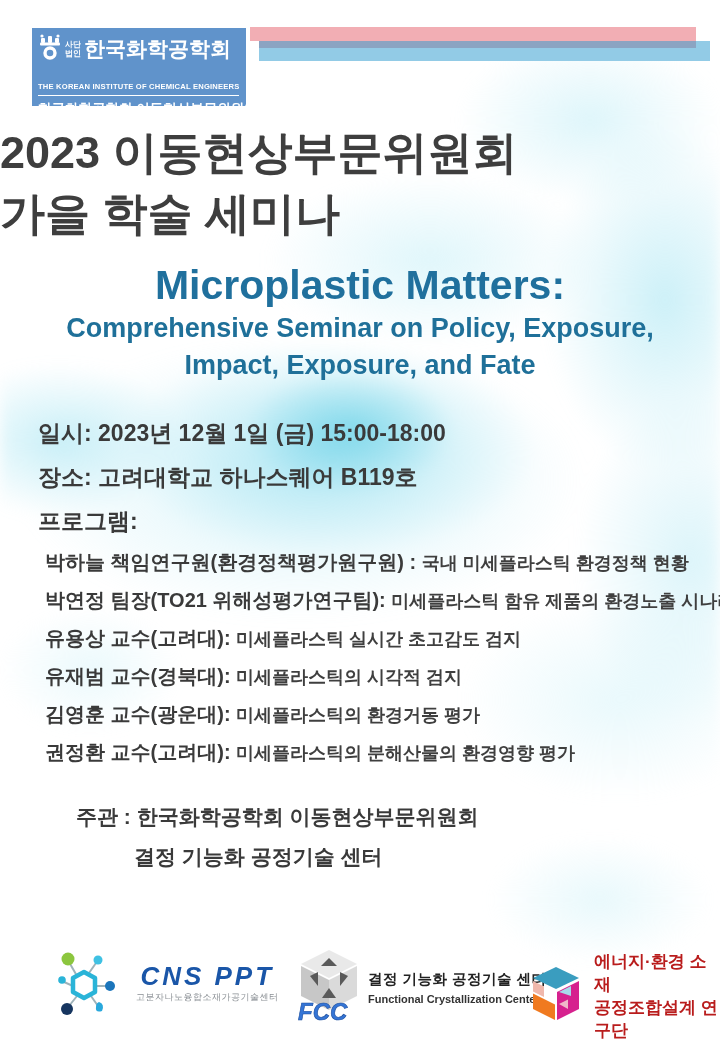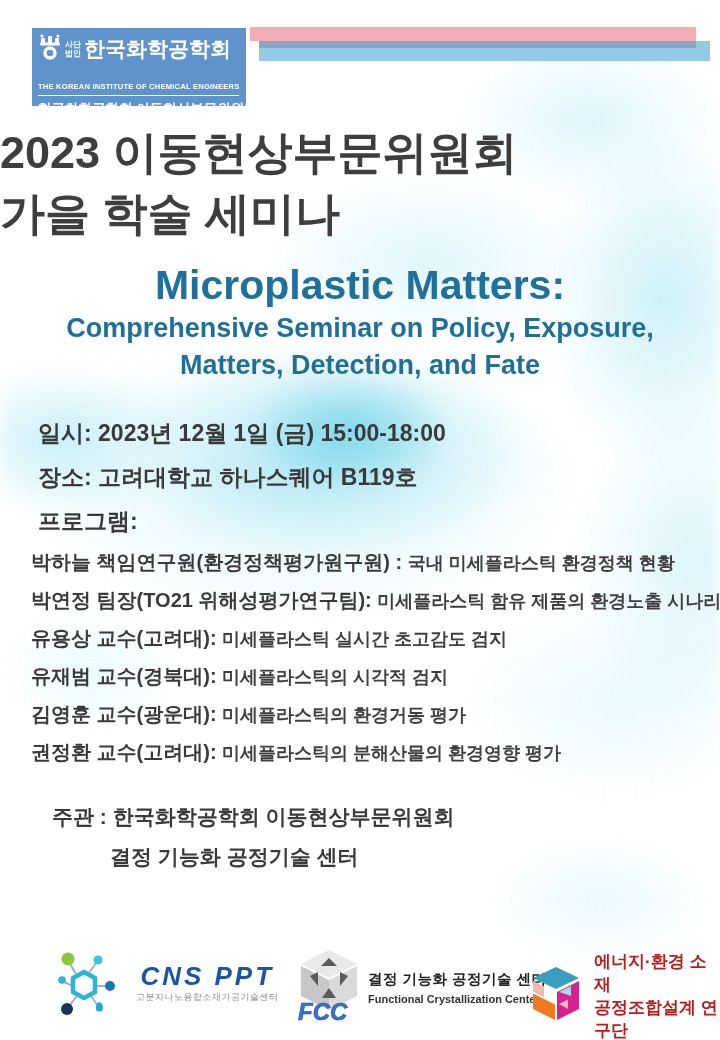--- a/index.html
+++ b/index.html
@@ -59,27 +59,27 @@
   .subtitle-lines {
     position:absolute; left:0; top:310px; width:720px; text-align:center;
     font-size:27px; font-weight:bold; color:#1f7099; line-height:37px;
   }
 
   
   .info-block { position:absolute; left:38px; top:418px; color:#3a3a3a; }
   .info-line { font-size:23px; font-weight:bold; line-height:30px; margin-bottom:14px; }
 
   
-  .program-list { position:absolute; left:31px; top:549px; width:670px; }
+  .program-list { position:absolute; left:45px; top:549px; width:670px; }
   .program-item { margin-bottom:11px; white-space:nowrap; }
   .speaker { font-size:20px; font-weight:bold; color:#3a3a3a; }
   .topic   { font-size:18px; font-weight:600; color:#3f3f3f; }
 
   
-  .sponsor-block { position:absolute; left:52px; top:803px; color:#3a3a3a; }
+  .sponsor-block { position:absolute; left:76px; top:803px; color:#3a3a3a; }
   .sponsor-line { font-size:21px; font-weight:bold; line-height:28px; margin-bottom:12px; white-space:pre; }
   .sponsor-indent { padding-left:58px; }
 
   
   .logo-cnsppt { position:absolute; left:55px; top:946px; display:flex; align-items:center; gap:6px; }
   .cnsppt-text { display:flex; flex-direction:column; align-items:center;margin-left:9px; }
   .cnsppt-name { font-size:26px; font-weight:bold; font-style:italic; color:#1a56a8; letter-spacing:3px; line-height:26px; }
   .cnsppt-sub  { font-size:9px; color:#8a8f94; letter-spacing:0.5px; margin-top:2px; }
 
   .logo-fcc { position:absolute; left:296px; top:946px; display:flex; align-items:center; gap:6px; }
@@ -126,21 +126,21 @@
   </div>
 
   <div class="title-block">
     <div class="title-line">2023 이동현상부문위원회</div>
     <div class="title-line">가을 학술 세미나</div>
   </div>
 
   <div class="subtitle-heading">Microplastic Matters:</div>
   <div class="subtitle-lines">
     <div>Comprehensive Seminar on Policy, Exposure,</div>
-    <div>Matters, Detection, and Fate</div>
+    <div>Impact, Exposure, and Fate</div>
   </div>
 
   <div class="info-block">
     <div class="info-line">일시: 2023년 12월 1일 (금) 15:00-18:00</div>
     <div class="info-line">장소: 고려대학교 하나스퀘어 B119호</div>
     <div class="info-line">프로그램:</div>
   </div>
 
   <div class="program-list">
     <div class="program-item">

